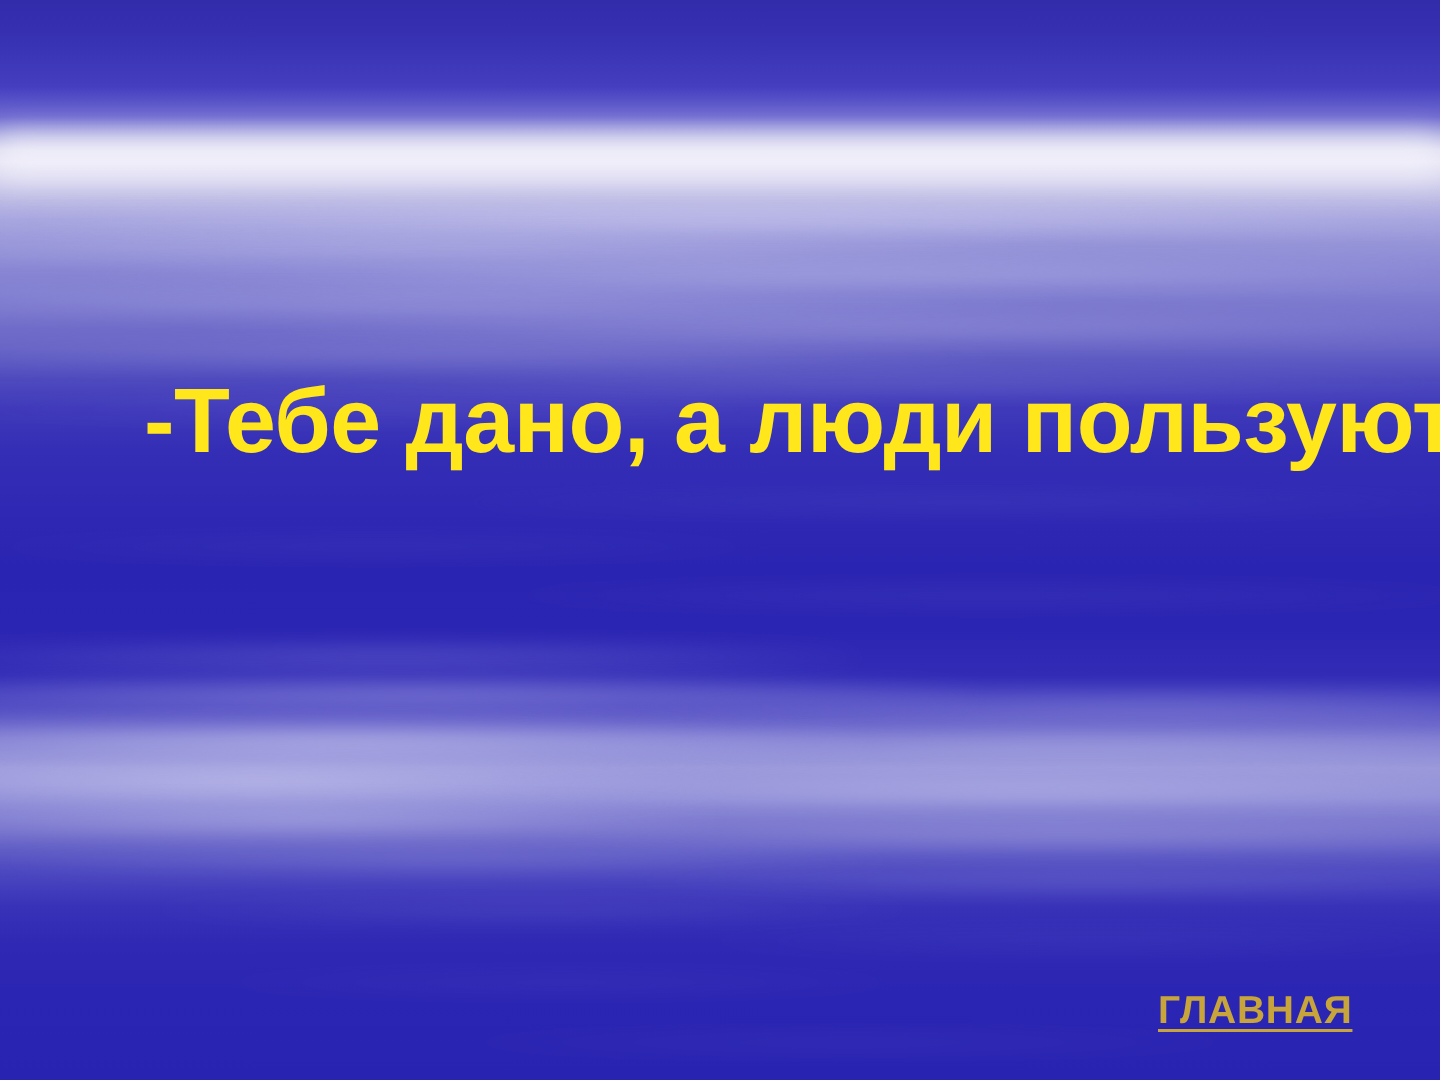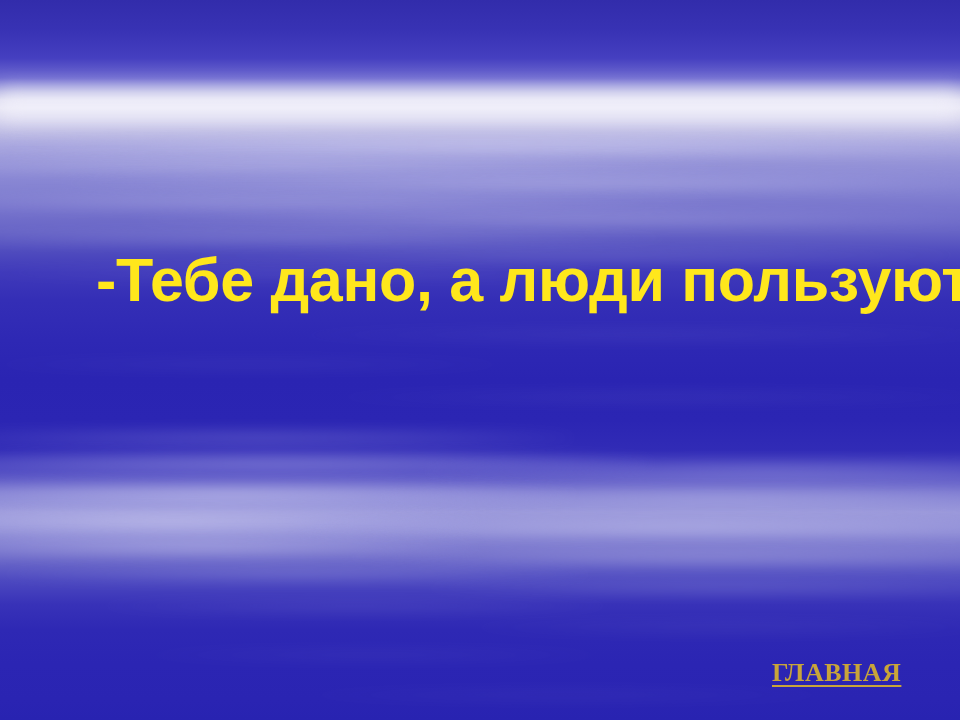--- a/index.html
+++ b/index.html
@@ -152,21 +152,21 @@
     left: 772px;
     top: 658px;
     color: #c8a53a;
     font-size: 26px;
     font-weight: 700;
     letter-spacing: 0.5px;
     text-decoration: underline;
     text-underline-offset: 4px;
     text-decoration-thickness: 2px;
     cursor: pointer;
-    font-family: Liberation Serif, serif;
+    font-family: Liberation Sans, sans-serif;
     white-space: nowrap;
   }
 </style>
 </head>
 <body>
 
 <div class="slide">
 
   <div class="bg-base"></div>
   <div class="haze"></div>

